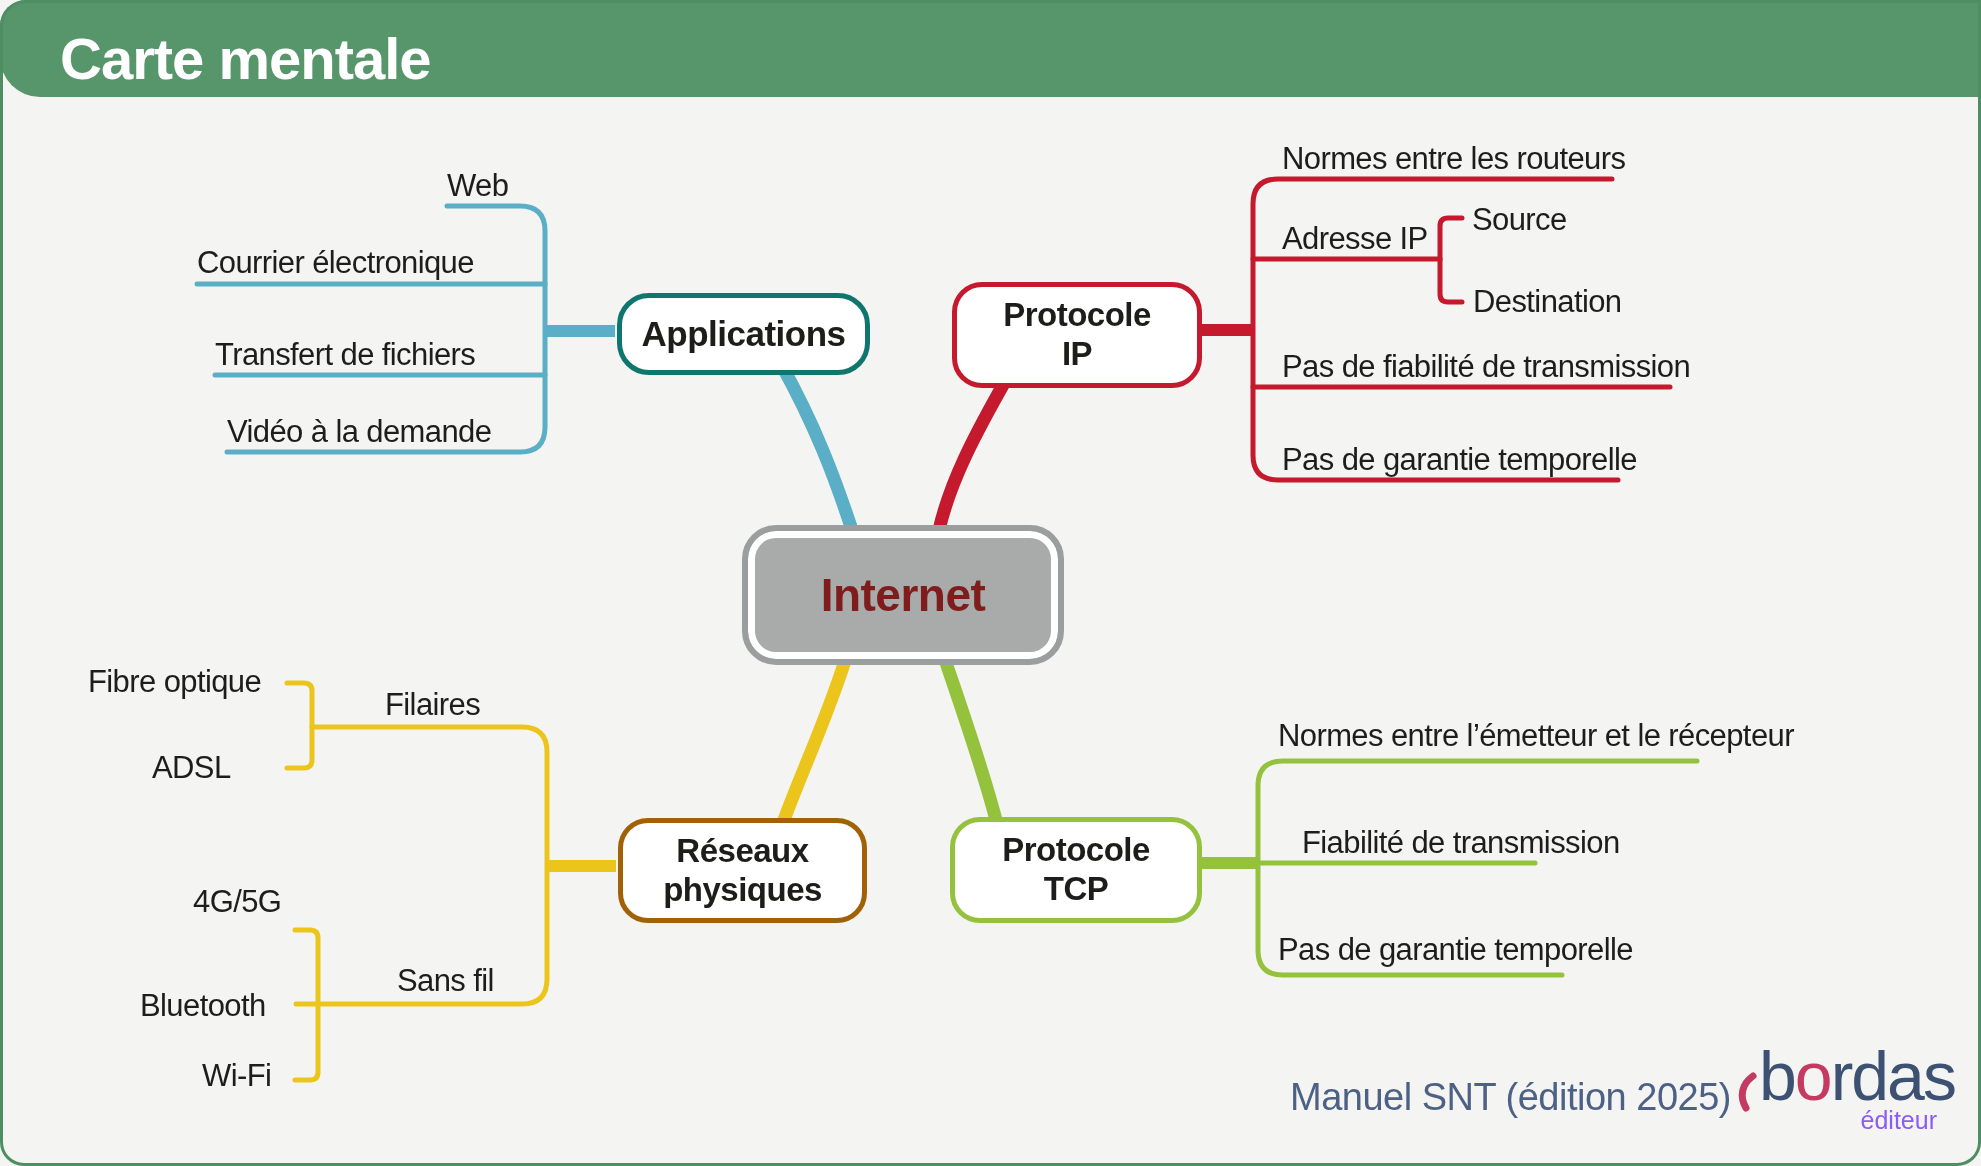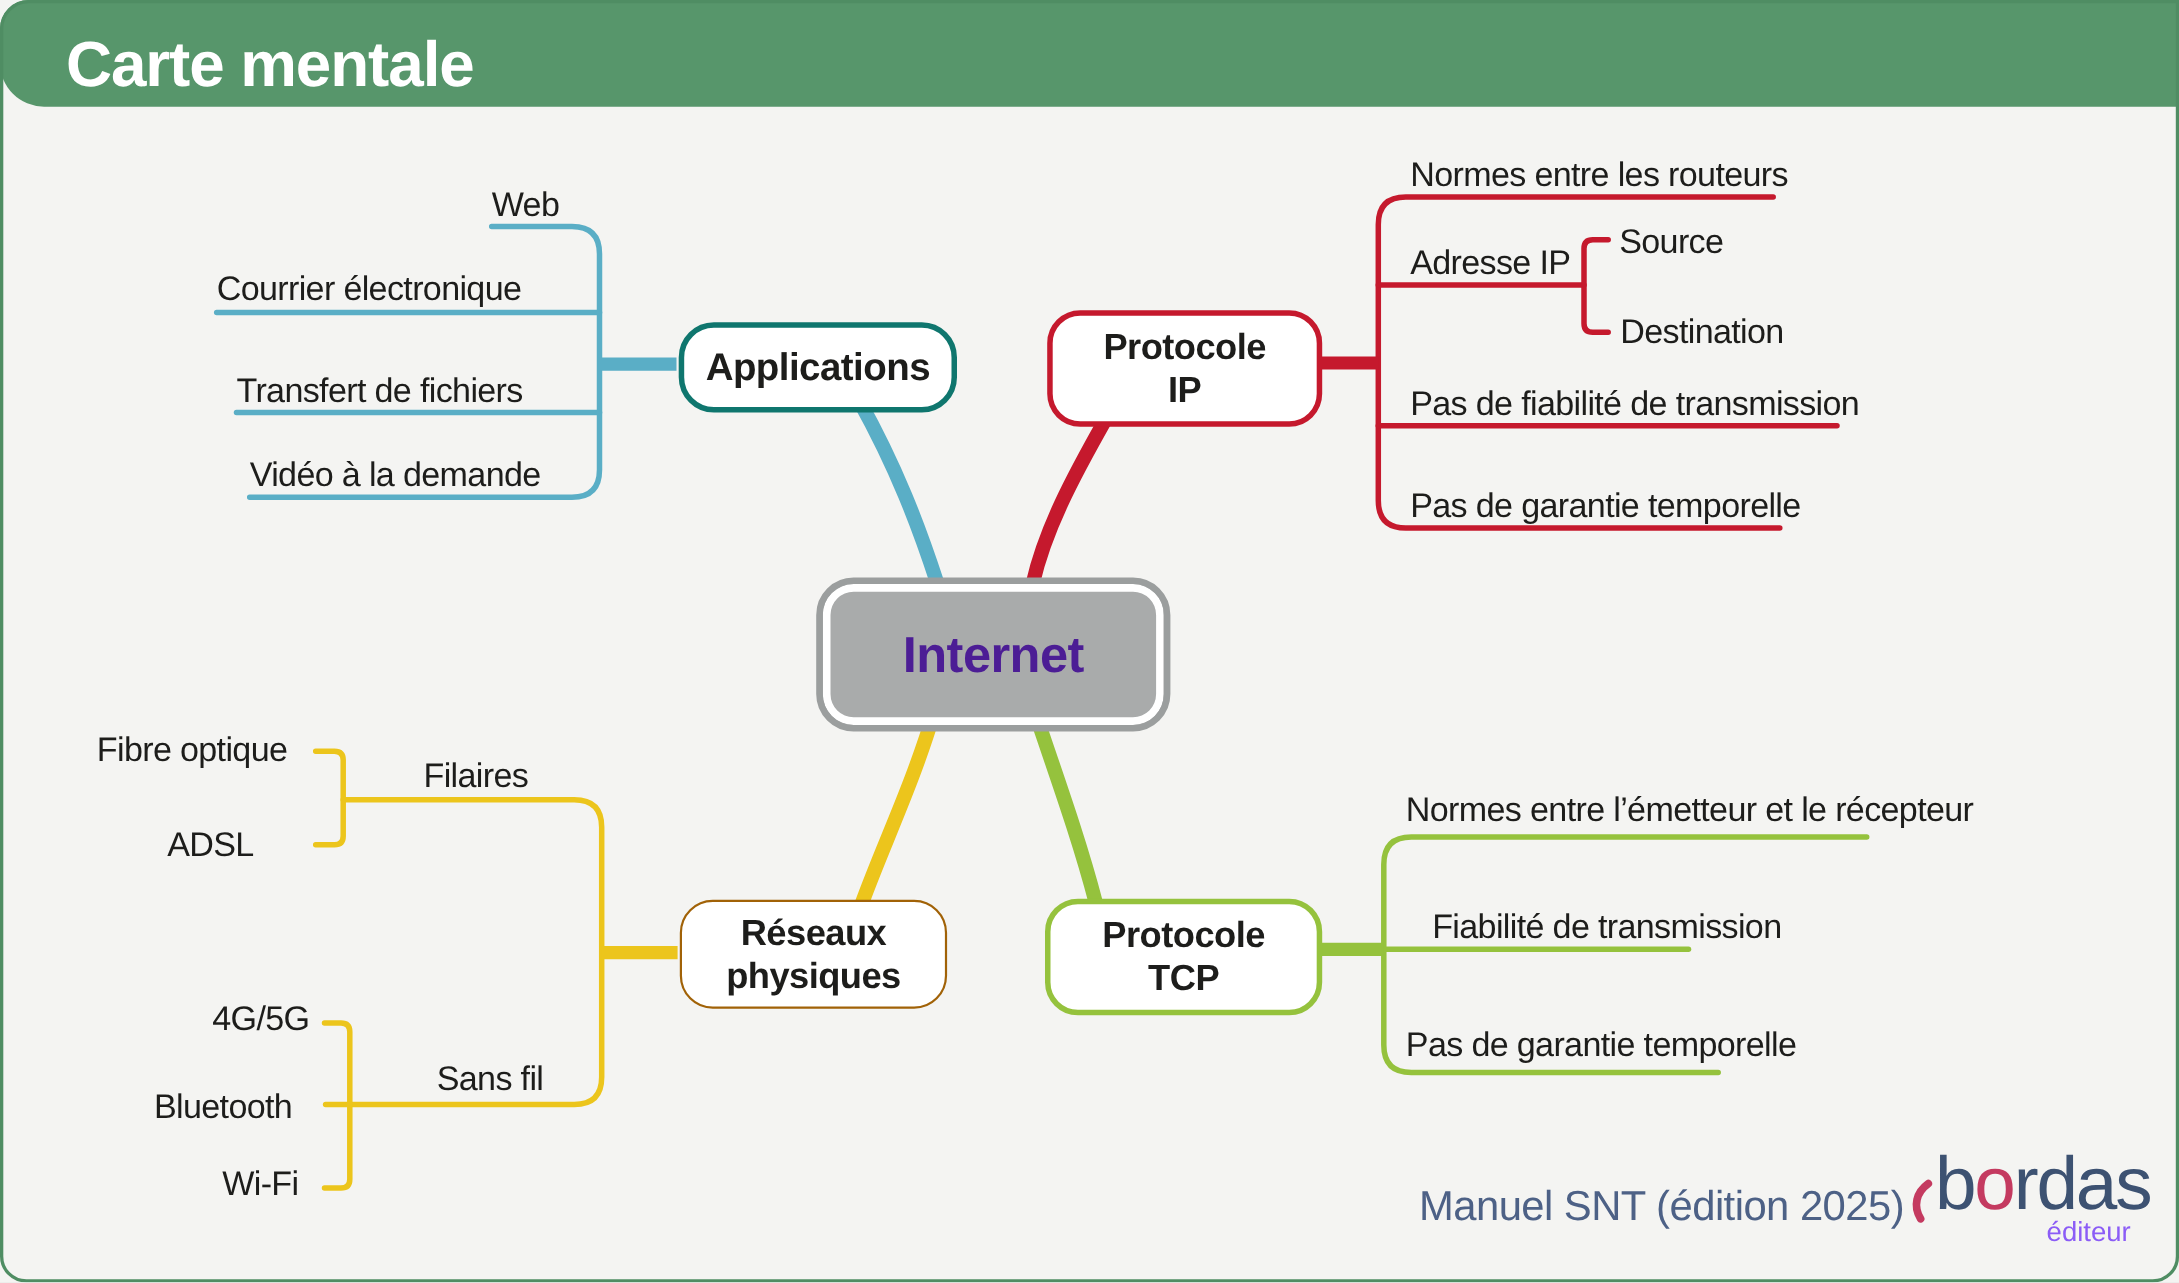--- a/index.html
+++ b/index.html
@@ -22,27 +22,27 @@
   }
   svg.links{position:absolute;left:0;top:0;z-index:1;}
   .node{
     position:absolute;z-index:2;background:#ffffff;
     display:flex;align-items:center;justify-content:center;text-align:center;
     font-weight:700;color:#1d1d1b;white-space:pre-line;
     letter-spacing:-0.5px;line-height:1.18;
   }
   .node-applications{left:617px;top:293px;width:243px;height:72px;border:5px solid #0f766e;border-radius:32px;font-size:35px;}
   .node-ip{left:952px;top:282px;width:240px;height:96px;border:5px solid #c5192d;border-radius:30px;font-size:33px;}
-  .node-reseaux{left:618px;top:818px;width:239px;height:95px;border:2px solid #a16207;border-radius:30px;font-size:33px;}
+  .node-reseaux{left:618px;top:818px;width:239px;height:95px;border:5px solid #a16207;border-radius:30px;font-size:33px;}
   .node-tcp{left:950px;top:817px;width:242px;height:96px;border:5px solid #95c23d;border-radius:30px;font-size:33px;}
   .node-internet{
     left:742px;top:525px;width:310px;height:128px;
     background:#a9abab;border:6px solid #9b9e9e;border-radius:34px;
     box-shadow:inset 0 0 0 7px #ffffff;
-    color:#4c1d95;font-size:46px;letter-spacing:-0.5px;
+    color:#7f1d1d;font-size:46px;letter-spacing:-0.5px;
   }
   .leaf{
     position:absolute;z-index:2;color:#1d1d1b;font-size:31px;
     letter-spacing:-0.6px;white-space:nowrap;
   }
   .credit{
     position:absolute;left:1290px;top:1076px;z-index:2;
     color:#4d6186;font-size:38px;letter-spacing:-0.5px;
   }
   .logo{position:absolute;left:1737px;top:1042px;z-index:2;width:200px;text-align:right;}
@@ -111,21 +111,21 @@
   <span class="leaf" style="left:1282px;top:221px;">Adresse IP</span>
   <span class="leaf" style="left:1472px;top:202px;">Source</span>
   <span class="leaf" style="left:1473px;top:284px;">Destination</span>
   <span class="leaf" style="left:1282px;top:349px;">Pas de fiabilité de transmission</span>
   <span class="leaf" style="left:1282px;top:442px;">Pas de garantie temporelle</span>
 
   <span class="leaf" style="left:385px;top:687px;">Filaires</span>
   <span class="leaf" style="left:88px;top:664px;">Fibre optique</span>
   <span class="leaf" style="left:152px;top:750px;">ADSL</span>
   <span class="leaf" style="left:397px;top:963px;">Sans fil</span>
-  <span class="leaf" style="left:193px;top:908px;">4G/5G</span>
+  <span class="leaf" style="left:193px;top:884px;">4G/5G</span>
   <span class="leaf" style="left:140px;top:988px;">Bluetooth</span>
   <span class="leaf" style="left:202px;top:1058px;">Wi-Fi</span>
 
   <span class="leaf" style="left:1278px;top:718px;">Normes entre l’émetteur et le récepteur</span>
   <span class="leaf" style="left:1278px;top:825px;margin-left:24px;">Fiabilité de transmission</span>
   <span class="leaf" style="left:1278px;top:932px;">Pas de garantie temporelle</span>
 
   <span class="credit">Manuel SNT (édition 2025)</span>
 
   <div class="logo">

